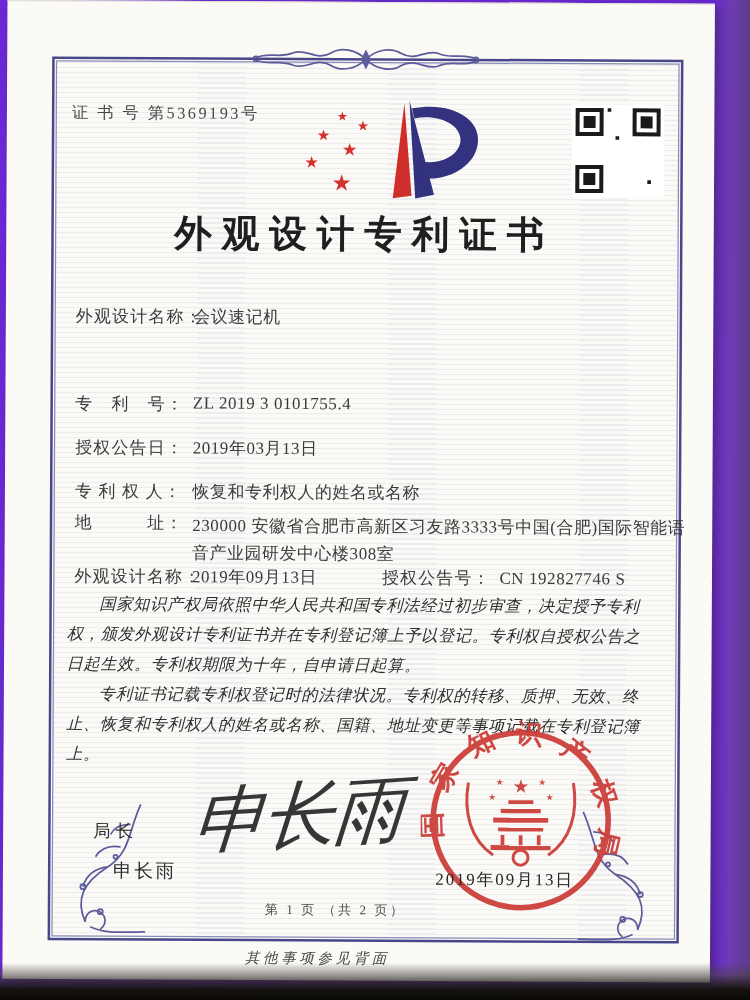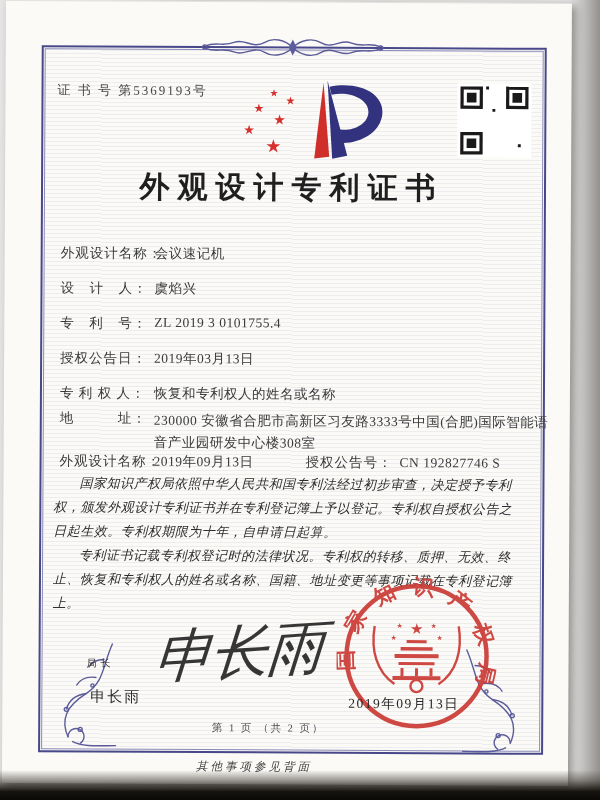--- a/index.html
+++ b/index.html
@@ -1,37 +1,37 @@
 <!DOCTYPE html>
 <html><head>
 <meta charset="utf-8">
 <style>
   html,body{margin:0;padding:0;}
-  .stage{position:relative;width:600px;height:800px;background:#e5e5e5;overflow:hidden;
+  .stage{position:relative;width:600px;height:800px;background:#6d28d9;overflow:hidden;
          font-family:"Liberation Serif","DejaVu Serif",serif;}
   .paper{position:absolute;left:6px;top:0;width:566px;height:782px;background:#fbfaf6;
          transform:rotate(0.3deg);transform-origin:top left;
          box-shadow:4px 3px 9px rgba(40,35,30,0.45);border-top:1px solid #e3e1dc;}
   .frame{position:absolute;left:36px;top:44px;width:501px;height:703px;border:2px solid #47478a;}
   .frame-inner{position:absolute;inset:1px;border:1px solid #8a8ab8;
          background:repeating-linear-gradient(180deg, rgba(110,110,165,0.10) 0px, rgba(110,110,165,0.10) 1px, transparent 1px, transparent 4px);}
   .cert-no{position:absolute;left:52px;top:80px;font-size:13px;letter-spacing:2px;color:#474747;}
   .logo{position:absolute;left:230px;top:76px;width:148px;height:86px;}
   .qr{position:absolute;left:452px;top:80px;width:74px;height:74px;background:#fff;}
   .title{position:absolute;left:36px;top:165px;width:501px;text-align:center;
          font-size:30px;font-weight:600;letter-spacing:8px;color:#1f1f1f;}
   .row{position:absolute;left:56px;font-size:13.5px;color:#3a3a3a;white-space:nowrap;}
   .lbl{display:inline-block;width:94px;letter-spacing:1px;vertical-align:top;}
   .val{letter-spacing:0.5px;}
   .val-addr{display:inline-block;width:404px;white-space:normal;line-height:1.65;vertical-align:top;}
   .val-grant{display:inline-block;width:152px;}
   .body-text{position:absolute;left:50px;top:470px;width:472px;font-size:13px;font-style:italic;
          color:#2e2e2e;line-height:24px;letter-spacing:0.5px;}
   .body-text p{margin:0;text-indent:2em;}
-  .director-title{position:absolute;left:84px;top:655px;font-size:10px;letter-spacing:4px;color:#2c2c2c;}
+  .director-title{position:absolute;left:72px;top:655px;font-size:14px;letter-spacing:4px;color:#2c2c2c;}
   .director-name{position:absolute;left:88px;top:686px;font-size:15px;letter-spacing:2px;color:#2c2c2c;}
   .signature{position:absolute;left:152px;top:612px;font-size:58px;font-style:italic;color:#1c1c1c;
          transform:rotate(-4deg) skewX(-8deg);opacity:0.88;letter-spacing:-2px;}
   .seal{position:absolute;left:334px;top:573px;width:160px;height:160px;opacity:0.92;}
   .seal-date{position:absolute;left:346px;top:692px;font-size:13.5px;color:#262626;letter-spacing:1.5px;}
   .page-info{position:absolute;left:36px;top:719px;width:460px;text-align:center;
          font-size:10.5px;letter-spacing:2px;color:#4c4c4c;}
   .footer-note{position:absolute;left:36px;top:757px;width:432px;text-align:center;
          font-size:11.5px;font-style:italic;letter-spacing:3px;color:#454545;}
   .orn{position:absolute;}
@@ -123,23 +123,20 @@
             <rect x="60.6" y="60.6" width="2.9" height="2.9"></rect>
           </g>
       </g>
     </svg>
 
     <div class="title">外观设计专利证书</div>
 
     <div class="row" style="top:243px">
       <span class="lbl">外观设计名称：</span><span class="val">会议速记机</span>
     </div>
-    <div class="row" style="top:278px">
-      <span class="lbl">设　计　人：</span><span class="val">虞焰兴</span>
-    </div>
     <div class="row" style="top:313px">
       <span class="lbl">专　利　号：</span><span class="val">ZL 2019 3 0101755.4</span>
     </div>
     <div class="row" style="top:348px">
       <span class="lbl">授权公告日：</span><span class="val">2019年03月13日</span>
     </div>
     <div class="row" style="top:383px">
       <span class="lbl">专 利 权 人：</span><span class="val">恢复和专利权人的姓名或名称</span>
     </div>
     <div class="row" style="top:408px">

